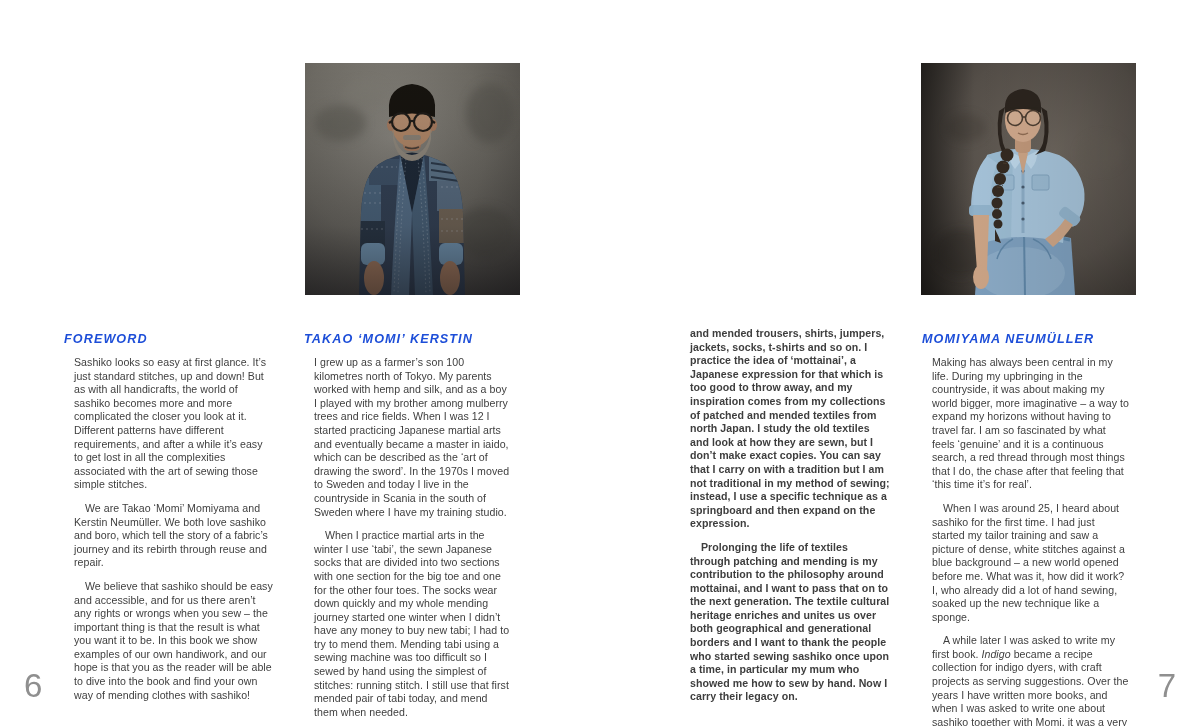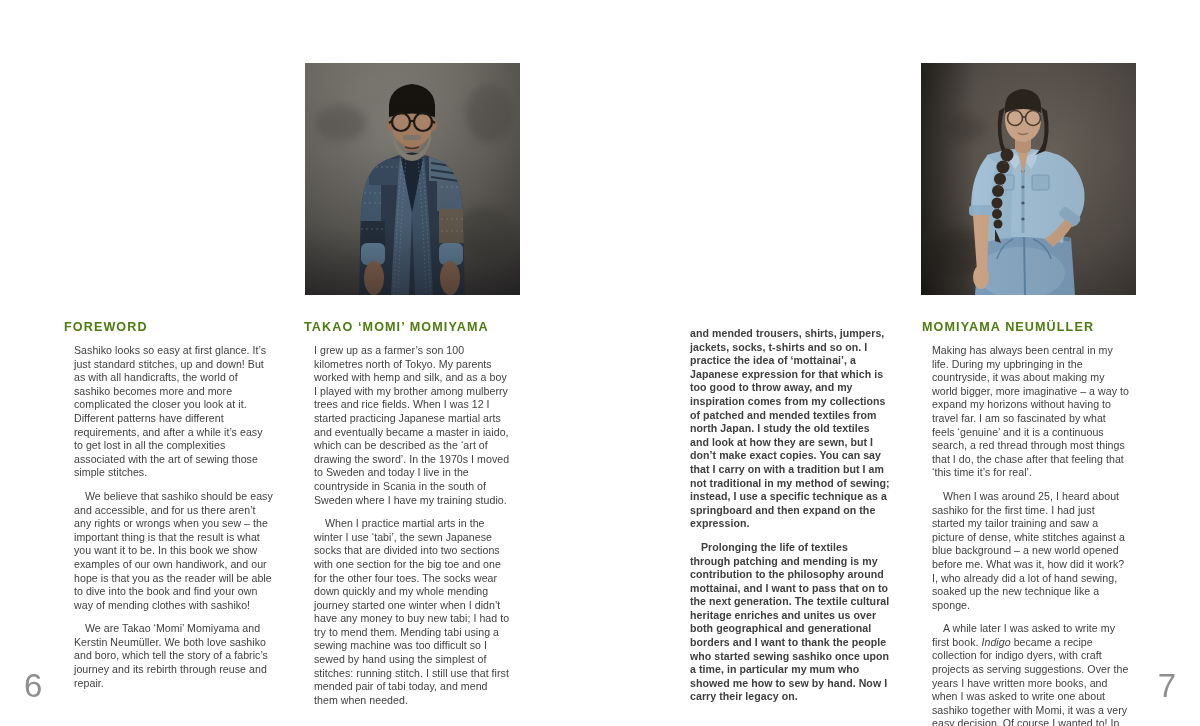--- a/index.html
+++ b/index.html
@@ -12,26 +12,27 @@
     margin:0 auto;
   }
   .col{
     position:absolute;
     font-size:10.6px;
     line-height:13.6px;
     color:#3e3e3e;
     letter-spacing:0.05px;
   }
   .col h2{
-    margin:0 0 5px 0;
+    margin:12px 0 5px 0;
     font-size:12.6px;
     line-height:14px;
     font-weight:700;
     letter-spacing:1.1px;
-    color:#4d7c0f;
+    color:#1d4ed8;
+    font-style:italic;
   }
   .col p{margin:10px;}
   .col p.indent{text-indent:11px;}
   .italic{font-style:italic;text-align:center;}
   .photo{
     position:absolute;
     top:63px;
     width:215px;height:232px;
     overflow:hidden;
   }
@@ -240,26 +241,26 @@
         <path d="M107 45 L117 45" stroke="#2b241e" stroke-width="1.5"></path>
         <path d="M97 70 Q102 73 107 70" stroke="#8c6a52" stroke-width="1.4" fill="none"></path>
       </g>
       <rect width="215" height="232" fill="url(#v2)"></rect>
     </svg>
   </div>
 
   <div class="col" style="left:64px;top:320px;width:220px;">
     <h2>FOREWORD</h2>
     <p>Sashiko looks so easy at first glance. It’s just standard stitches, up and down! But as with all handicrafts, the world of sashiko becomes more and more complicated the closer you look at it. Different patterns have different requirements, and after a while it’s easy to get lost in all the complexities associated with the art of sewing those simple stitches.</p>
+    <p class="indent">We are Takao ‘Momi’ Momiyama and Kerstin Neumüller. We both love sashiko and boro, which tell the story of a fabric’s journey and its rebirth through reuse and repair.</p>
     <p class="indent">We believe that sashiko should be easy and accessible, and for us there aren’t any rights or wrongs when you sew – the important thing is that the result is what you want it to be. In this book we show examples of our own handiwork, and our hope is that you as the reader will be able to dive into the book and find your own way of mending clothes with sashiko!</p>
-    <p class="indent">We are Takao ‘Momi’ Momiyama and Kerstin Neumüller. We both love sashiko and boro, which tell the story of a fabric’s journey and its rebirth through reuse and repair.</p>
   </div>
 
   <div class="col" style="left:304px;top:320px;width:217px;">
-    <h2>TAKAO ‘MOMI’ MOMIYAMA</h2>
+    <h2>TAKAO ‘MOMI’ KERSTIN</h2>
     <p>I grew up as a farmer’s son 100 kilometres north of Tokyo. My parents worked with hemp and silk, and as a boy I played with my brother among mulberry trees and rice fields. When I was 12 I started practicing Japanese martial arts and eventually became a master in iaido, which can be described as the ‘art of drawing the sword’. In the 1970s I moved to Sweden and today I live in the countryside in Scania in the south of Sweden where I have my training studio.</p>
     <p class="indent">When I practice martial arts in the winter I use ‘tabi’, the sewn Japanese socks that are divided into two sections with one section for the big toe and one for the other four toes. The socks wear down quickly and my whole mending journey started one winter when I didn’t have any money to buy new tabi; I had to try to mend them. Mending tabi using a sewing machine was too difficult so I sewed by hand using the simplest of stitches: running stitch. I still use that first mended pair of tabi today, and mend them when needed.</p>
   </div>
 
   <div class="col" style="left:680px;top:317px;width:220px;font-weight:bold;">
     <p>and mended trousers, shirts, jumpers, jackets, socks, t-shirts and so on. I practice the idea of ‘mottainai’, a Japanese expression for that which is too good to throw away, and my inspiration comes from my collections of patched and mended textiles from north Japan. I study the old textiles and look at how they are sewn, but I don’t make exact copies. You can say that I carry on with a tradition but I am not traditional in my method of sewing; instead, I use a specific technique as a springboard and then expand on the expression.</p>
     <p class="indent">Prolonging the life of textiles through patching and mending is my contribution to the philosophy around mottainai, and I want to pass that on to the next generation. The textile cultural heritage enriches and unites us over both geographical and generational borders and I want to thank the people who started sewing sashiko once upon a time, in particular my mum who showed me how to sew by hand. Now I carry their legacy on.</p>
   </div>
 
   <div class="col" style="left:922px;top:320px;width:217px;">

